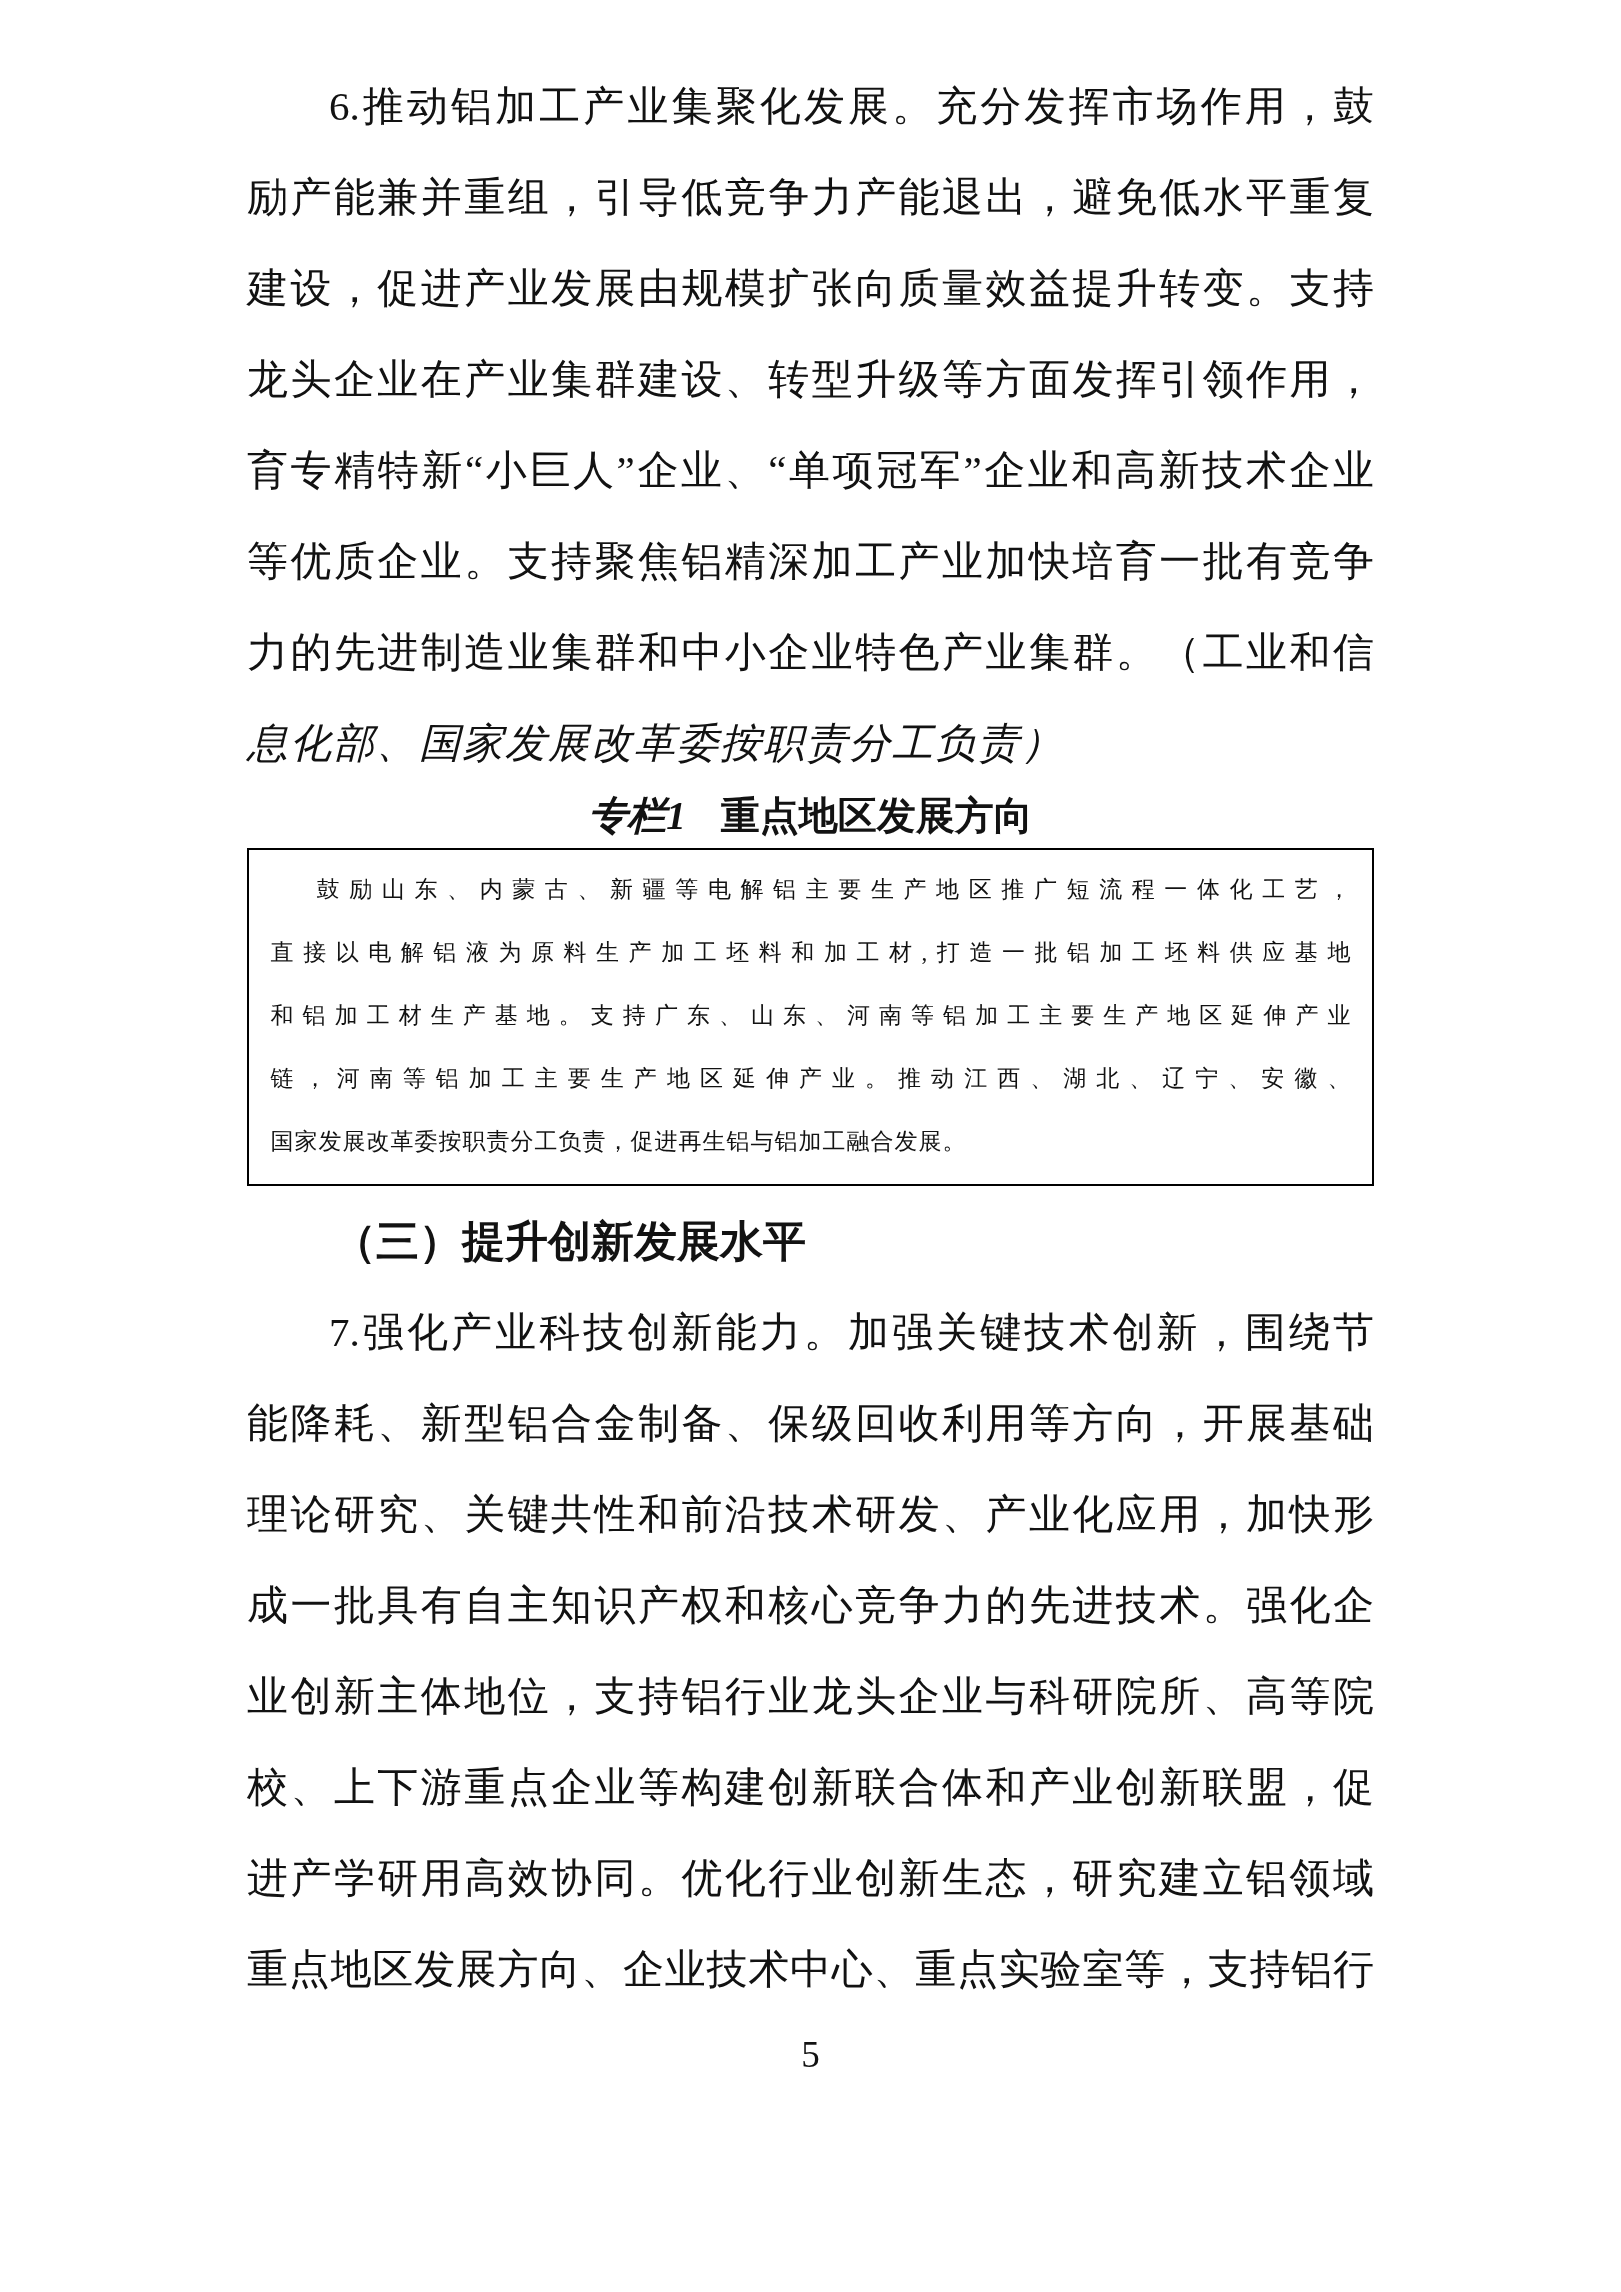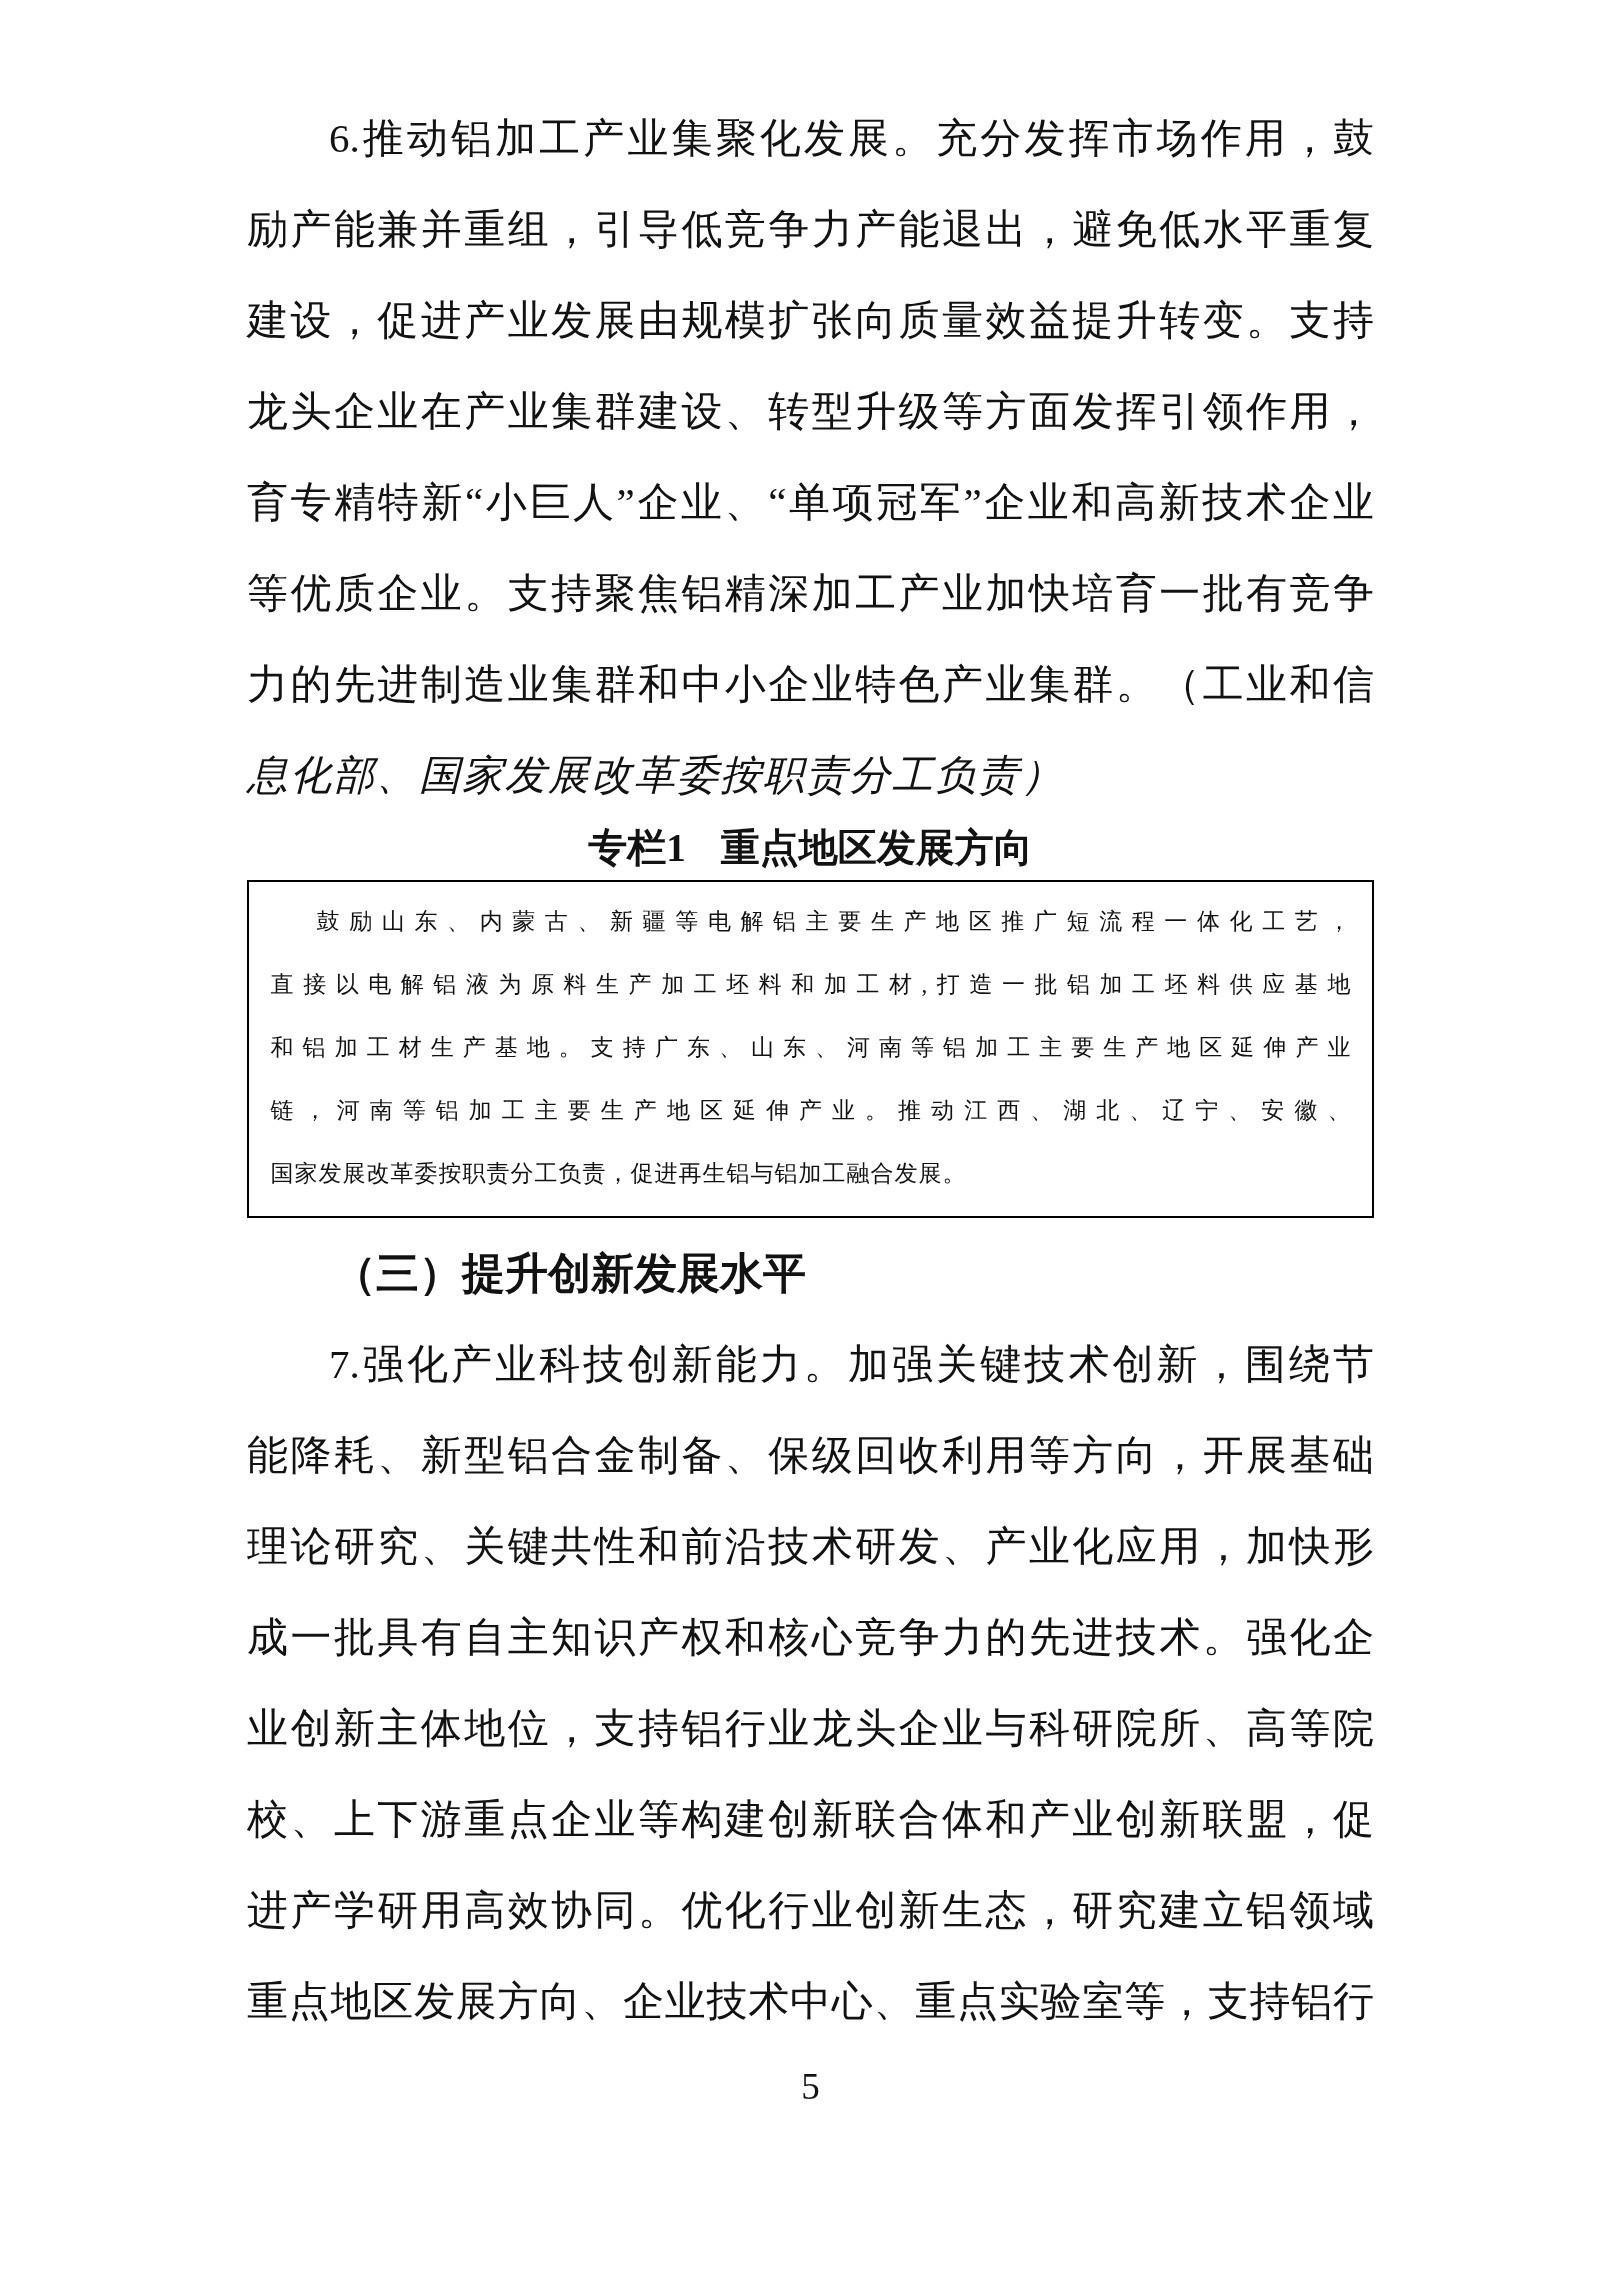--- a/index.html
+++ b/index.html
@@ -7,22 +7,22 @@
     position:relative;
     width:1621px;height:2293px;
     margin:0 auto;
     background:#ffffff;
     font-family:"Liberation Serif","DejaVu Serif",serif;
     color:#121212;
     overflow:hidden;
   }
   .column{
     width:1127px;
-    margin:8px auto;
-    padding-top:85px;
+    margin:0 auto;
+    padding-top:61px;
   }
   
   .bline{
     font-size:41px;
     line-height:91px;
     text-align:justify;
     text-align-last:justify;
     -moz-text-align-last:justify;
   }
   .bline.lastline{
@@ -35,21 +35,21 @@
 
   
   .box-title{
     margin-top:2px;
     text-align:center;
     font-weight:bold;
     font-size:39px;
     line-height:49px;
     font-family:"Liberation Serif","DejaVu Serif",serif;
   }
-  .box-title .box-label{ margin-right:0.9em; }
+  .box-title .box-label{ margin-right:0.9em;font-style:italic; }
   .panel{
     margin-top:7.8px;
     border:2.9px solid #000;
     padding:7.8px 21.6px 11.8px 21.6px;
     box-sizing:border-box;
   }
   .pline{
     font-size:23px;
     line-height:63px;
     text-align:justify;

